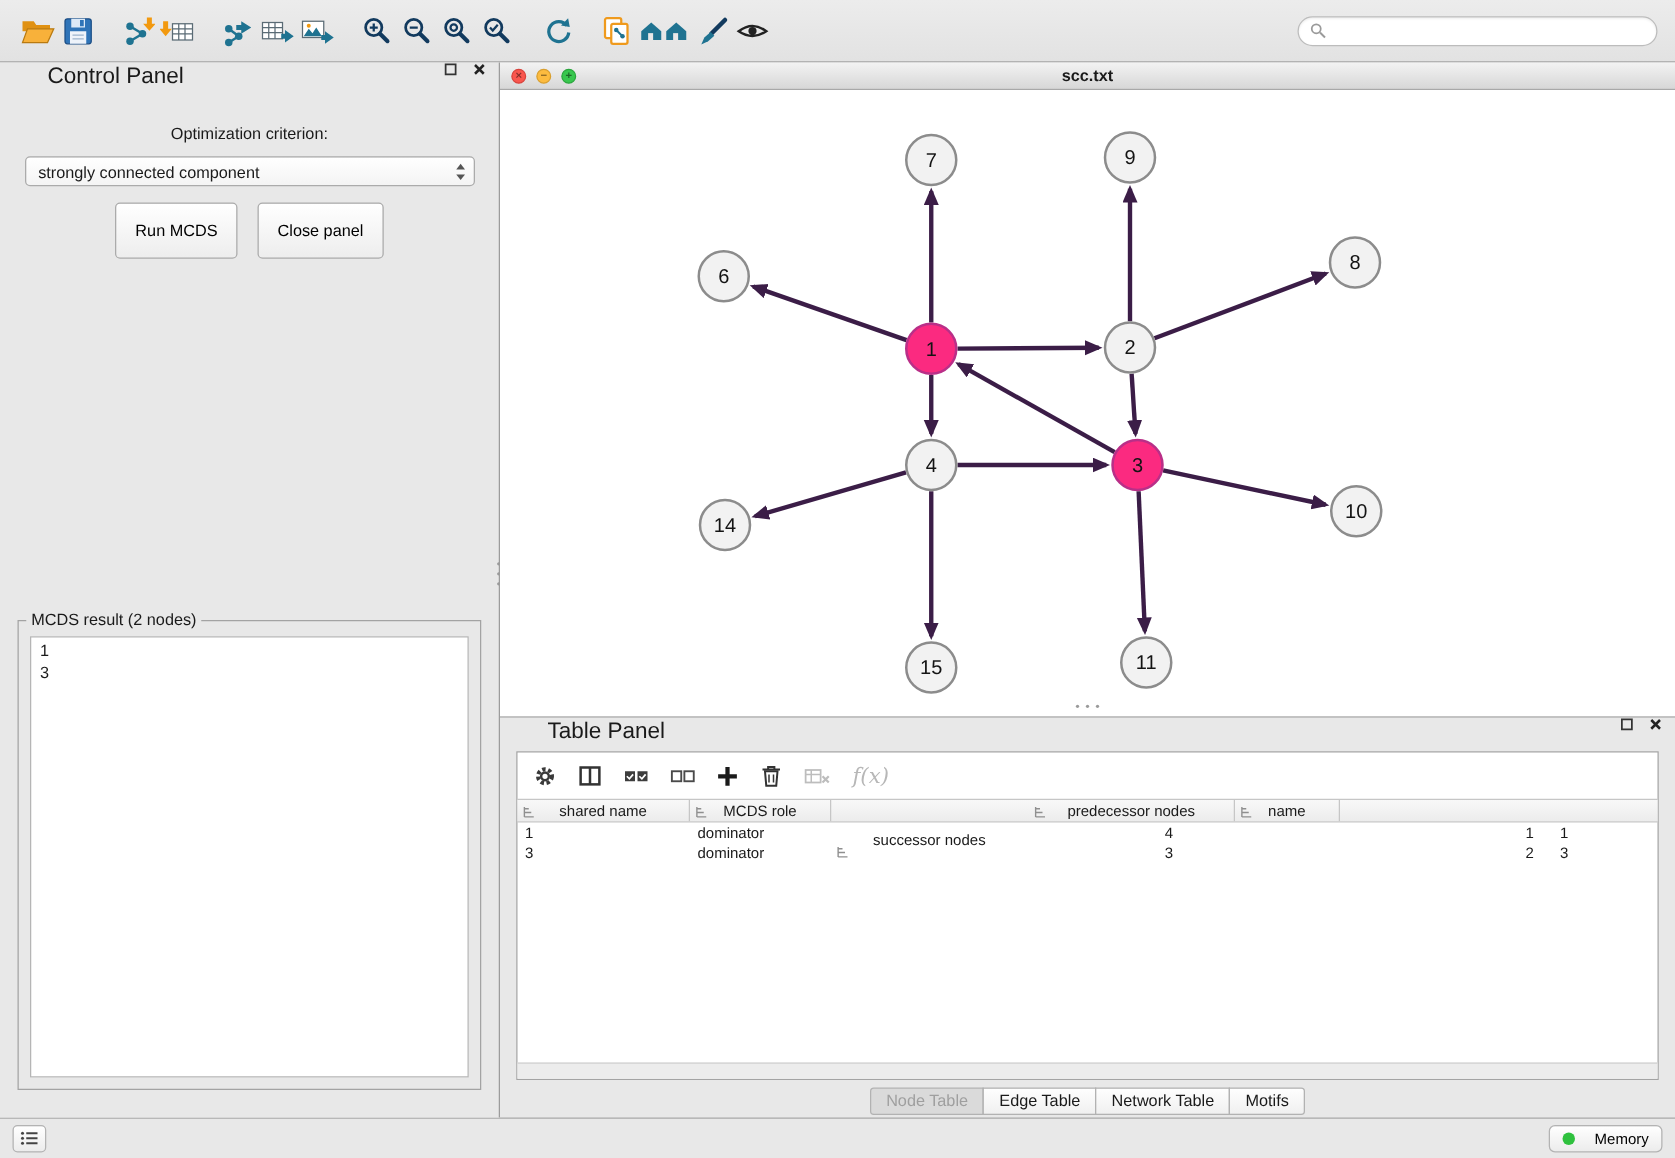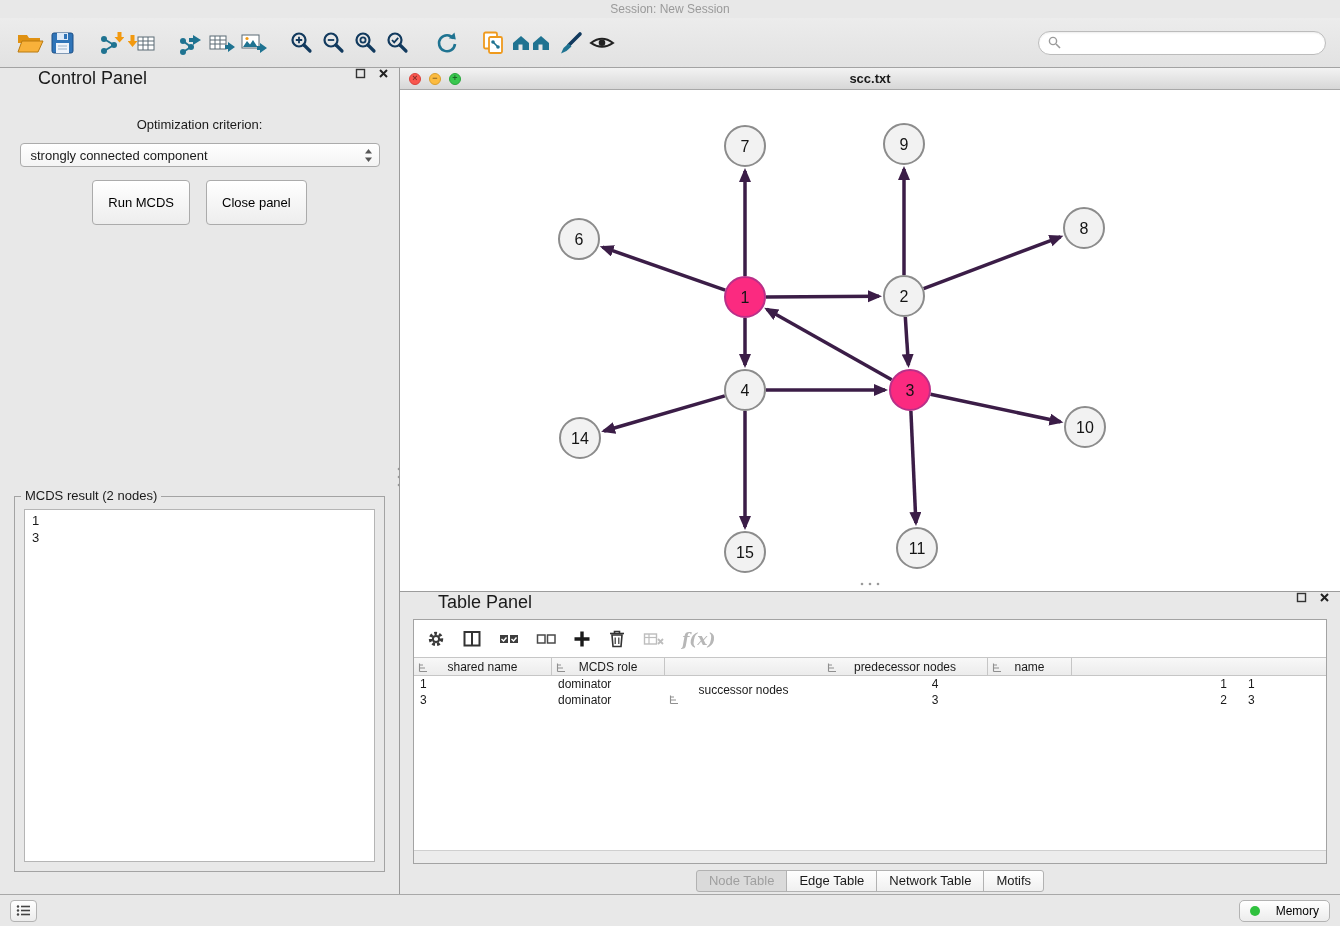--- a/index.html
+++ b/index.html
@@ -42,21 +42,21 @@
 .light.green{background:#38c74e;border:1px solid #2aa63d;}
 .nw-title{position:absolute;left:0;right:0;text-align:center;font-size:13px;font-weight:bold;}
 .nw-canvas{flex:1;background:#fff;position:relative;overflow:hidden;}
 .nw-canvas svg.graph{position:absolute;left:0;top:0;}
 .nw-canvas text{font-family:"Liberation Sans","DejaVu Sans",sans-serif;font-size:16px;fill:#141414;}
 .handle-h{position:absolute;bottom:1px;left:50%;transform:translateX(-50%);}
 .handle-v{position:absolute;left:395px;top:398px;}
 
 .table-panel{flex:1;display:flex;flex-direction:column;min-height:0;}
 .tp-box{flex:1;margin:2px 13px 3px;border:1px solid #a3a3a3;background:#fff;display:flex;flex-direction:column;min-height:0;}
-.tp-toolbar{height:37px;display:flex;align-items:center;gap:17px;padding:0 12px;flex:0 0 auto;font-weight:bold;}
+.tp-toolbar{height:37px;display:flex;align-items:center;gap:17px;padding:0 12px;flex:0 0 auto;}
 .fx{font-family:"DejaVu Serif","Liberation Serif",serif;font-style:italic;font-size:17px;color:#b7b7b7;}
 .tp-thead{display:flex;border-top:1px solid #c6c6c6;border-bottom:1px solid #c6c6c6;background:linear-gradient(#f8f8f8,#ececec);height:19px;flex:0 0 auto;text-align:right;}
 .th{position:relative;display:flex;align-items:center;justify-content:center;font-size:12px;border-right:1px solid #c6c6c6;}
 .th svg{position:absolute;left:4px;top:4px;}
 .tr{display:flex;height:16px;align-items:center;font-size:12px;flex:0 0 auto;}
 .td{padding:0 6px;white-space:nowrap;overflow:hidden;}
 .td.right{text-align:right;padding-right:15px;}
 .tp-fill{flex:1;}
 .tp-scrollstrip{height:13px;border-top:1px solid #cfcfcf;background:#ececec;flex:0 0 auto;}
 .tp-tabs{height:27px;display:flex;justify-content:center;align-items:center;flex:0 0 auto;}
@@ -64,23 +64,20 @@
 .statusbar{height:32px;border-top:1px solid #a8a8a8;display:flex;align-items:center;padding:0 10px;background:#e8e8e8;}
 .sq-btn{width:27px;height:22px;border:1px solid #b3b3b3;border-radius:4px;background:linear-gradient(#fff,#ececec);display:flex;align-items:center;justify-content:center;}
 .memory-btn{margin-left:auto;height:22px;border:1px solid #b3b3b3;border-radius:5px;background:linear-gradient(#fff,#ececec);display:flex;align-items:center;gap:16px;padding:0 10px;font-size:12px;font-family:inherit;}
 .mem-dot{width:10px;height:10px;border-radius:50%;background:#2fc13e;}
 </style>
 </head>
 <body>
 
 <div class="window">
 
-  <div class="titlebar">
-    <span>Session: New Session</span>
-  </div>
 
   <div class="toolbar">
     <div class="tb-btn">
       <svg width="28" height="26" viewBox="0 0 28 26">
         <path d="M2 5 h9 l2 3 h11 v5 H2 z" fill="#e09112"></path>
         <path d="M6 11 h21 l-5 11 H2 z" fill="#f8b13a" stroke="#b97a10" stroke-width="1"></path>
       </svg>
     </div>
     <div class="tb-btn">
       <svg width="27" height="26" viewBox="0 0 27 26">

